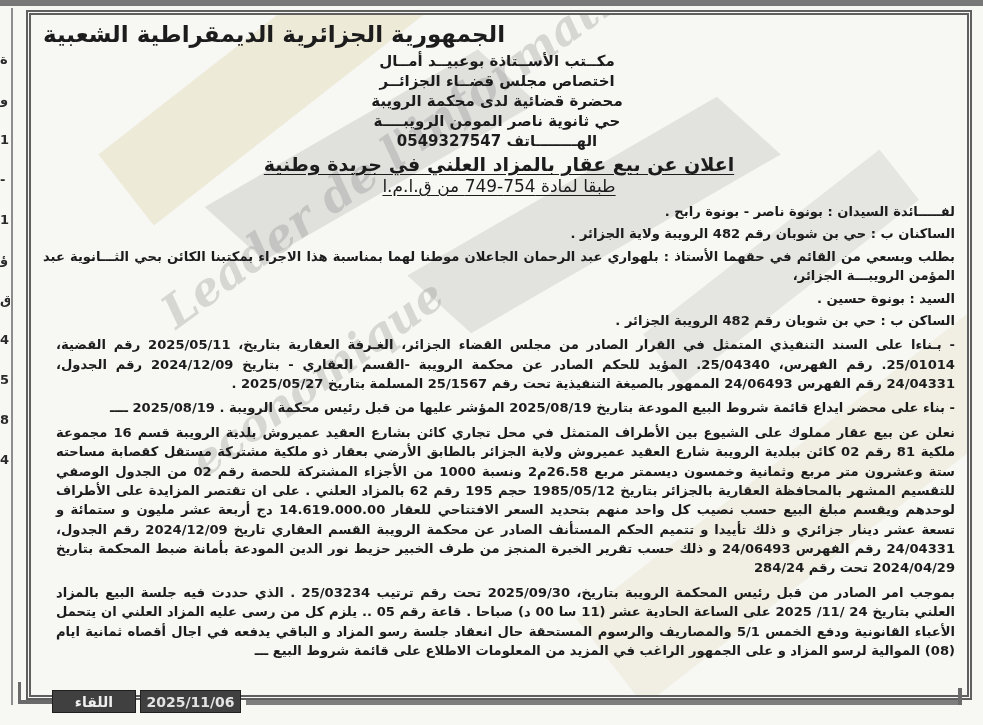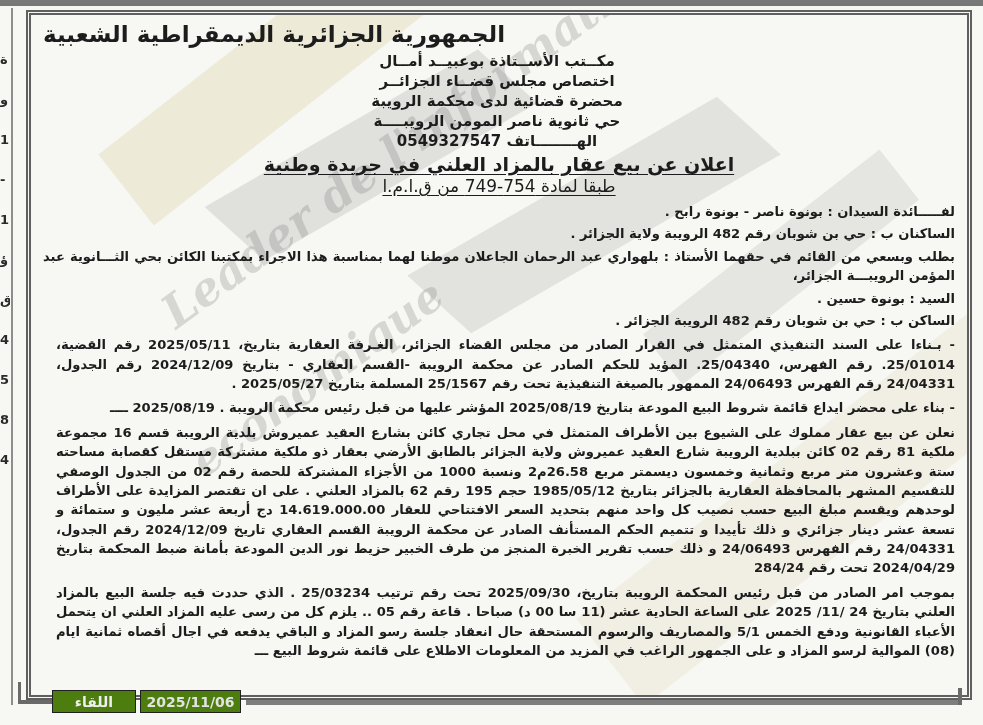--- a/index.html
+++ b/index.html
@@ -59,21 +59,21 @@
   }
   .body-text{font-size:13.1px;font-weight:bold;line-height:1.48;text-align:justify;}
   .body-text p{margin:0 0 3px 0;}
   .body-text p.gap{margin-top:5px;margin-left:13px;}
   
   .corner-stub-v{position:absolute;left:18px;top:682px;width:3px;height:20px;background:#6a6a6a;}
   .corner-stub-h{position:absolute;left:18px;top:700px;width:36px;height:4px;background:#6a6a6a;}
   .bottom-line{position:absolute;left:246px;top:700px;width:716px;height:5px;background:#7d7d7d;}
   .bottom-line-endcap{position:absolute;left:958px;top:688px;width:4px;height:17px;background:#6a6a6a;}
   .stamp-box{
-    position:absolute;top:690px;height:23px;background:#4d7c0f;color:#efefef;
+    position:absolute;top:690px;height:23px;background:#404040;color:#efefef;
     font-weight:bold;font-size:14px;line-height:23px;text-align:center;
     border:1px solid #202020;box-sizing:border-box;
   }
   .stamp-name{left:52px;width:84px;}
   .stamp-date{left:140px;width:101px;direction:ltr;color:#e3e3e3;}
 </style>
 </head>
 <body>
 
 <div class="topbar"></div>

